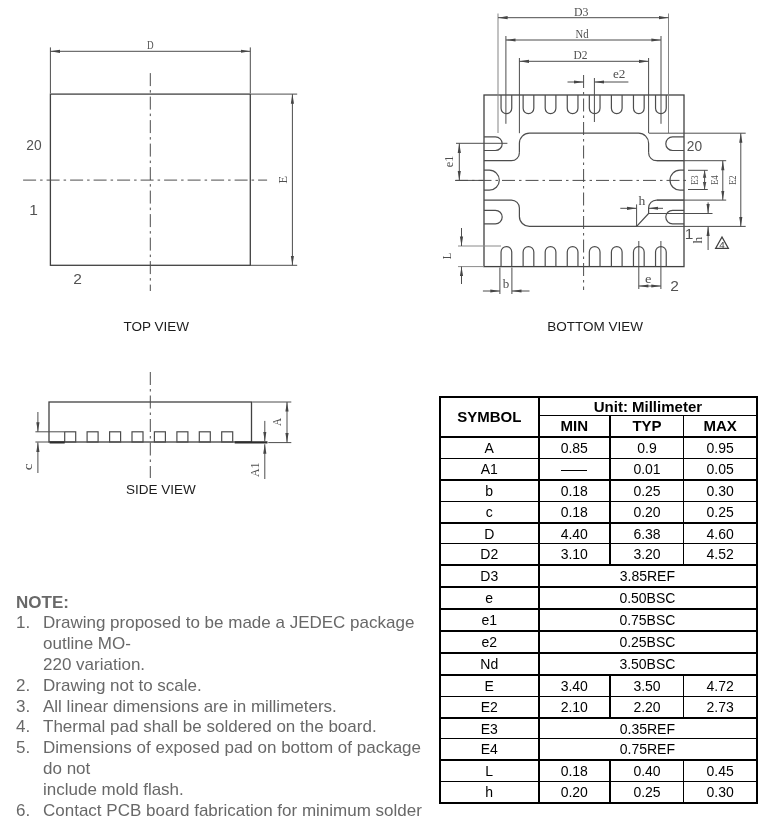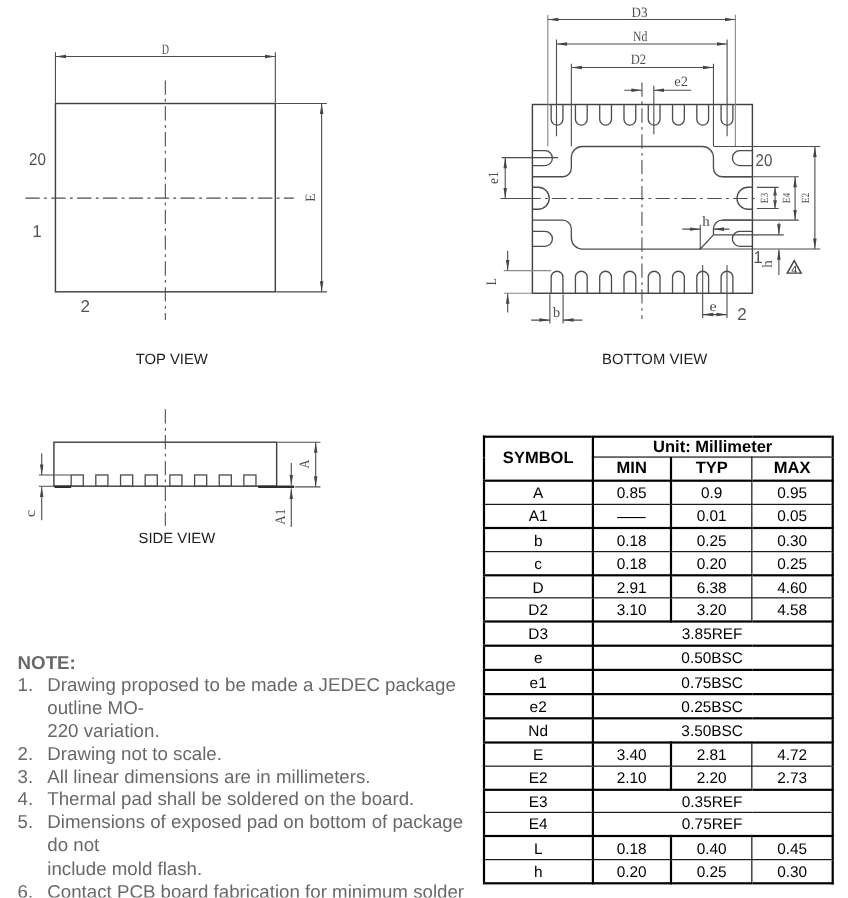--- a/index.html
+++ b/index.html
@@ -257,29 +257,29 @@
         <td>0.30</td>
       </tr>
 <tr>
         <td style="height:19.9px;">c</td>
         <td>0.18</td>
         <td class="tr">0.20</td>
         <td>0.25</td>
       </tr>
 <tr class="tn">
         <td style="height:19.9px;">D</td>
-        <td>2.91</td>
+        <td>4.40</td>
         <td class="tr">6.38</td>
         <td>4.60</td>
       </tr>
 <tr>
         <td style="height:19.9px;">D2</td>
         <td>3.10</td>
         <td class="tr">3.20</td>
-        <td>4.58</td>
+        <td>4.52</td>
       </tr>
 <tr>
         <td style="height:19.9px;">D3</td>
         <td colspan="3" class="mg">3.85REF</td>
       </tr>
 <tr>
         <td style="height:19.9px;">e</td>
         <td colspan="3" class="mg">0.50BSC</td>
       </tr>
 <tr>
@@ -290,21 +290,21 @@
         <td style="height:19.9px;">e2</td>
         <td colspan="3" class="mg">0.25BSC</td>
       </tr>
 <tr>
         <td style="height:19.9px;">Nd</td>
         <td colspan="3" class="mg">3.50BSC</td>
       </tr>
 <tr class="tn">
         <td style="height:19.9px;">E</td>
         <td>3.40</td>
-        <td class="tr">2.81</td>
+        <td class="tr">3.50</td>
         <td>4.72</td>
       </tr>
 <tr>
         <td style="height:19.9px;">E2</td>
         <td>2.10</td>
         <td class="tr">2.20</td>
         <td>2.73</td>
       </tr>
 <tr class="tn">
         <td style="height:19.9px;">E3</td>

